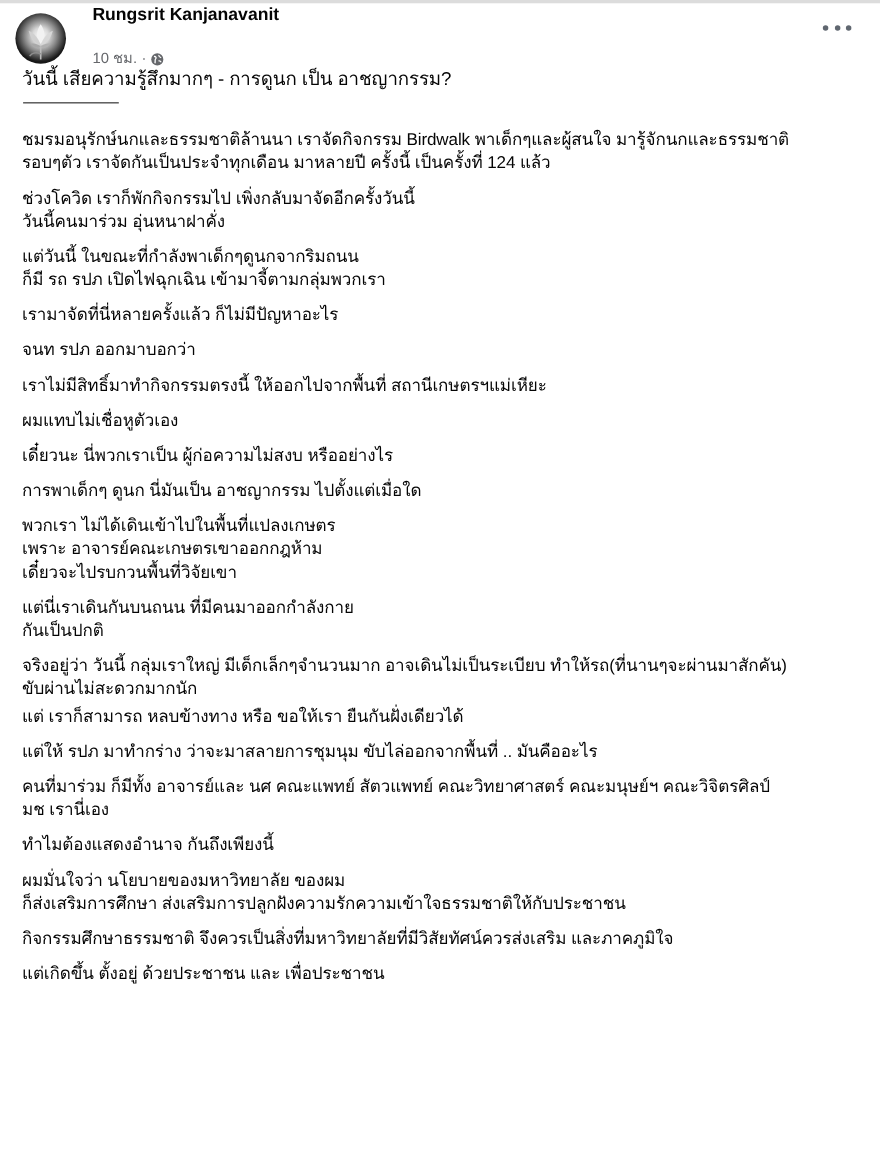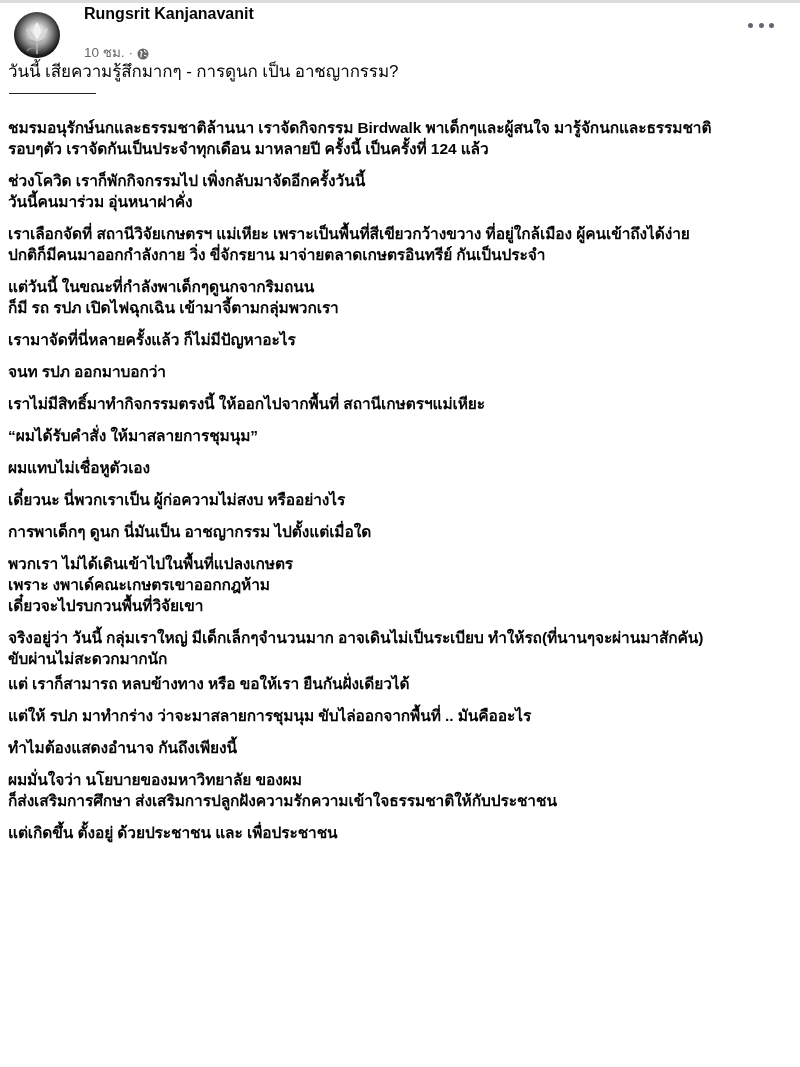--- a/index.html
+++ b/index.html
@@ -67,21 +67,21 @@
       display: flex;
       align-items: center;
       justify-content: space-between;
       cursor: pointer;
     }
     .more-button span {
       width: 5px; height: 5px; border-radius: 50%; background: #606770;
     }
     .post-body {
       position: absolute;
-      left: 8px; top: 61px;
+      left: 20px; top: 61px;
       width: 775px;
       font-size: 15.5px;
       line-height: 21px;
       color: #050505;
       letter-spacing: -0.1px;
     }
     .post-title {
       font-size: 17px;
       line-height: 22px;
       margin: 0;
@@ -90,21 +90,20 @@
     .separator {
       width: 87px;
       height: 0;
       border-top: 1.5px solid #222;
       margin-top: 10px;
       margin-left: 1px;
     }
     .para {
       margin: 0;
       white-space: pre-line;
-      font-weight: bold;
     }
   </style>
 </head>
 <body>
 
 <div class="top-border"></div>
 
 <div class="post-header">
   <div class="avatar">
     <svg width="46" height="46" viewBox="0 0 46 46">
@@ -141,35 +140,37 @@
 </div>
 
 <div class="post-body">
   <p class="post-title">วันนี้ เสียความรู้สึกมากๆ - การดูนก เป็น อาชญากรรม?</p>
   <div class="separator"></div>
 
   <p class="para" style="margin-top:23px">ชมรมอนุรักษ์นกและธรรมชาติล้านนา เราจัดกิจกรรม Birdwalk พาเด็กๆและผู้สนใจ มารู้จักนกและธรรมชาติ
 รอบๆตัว เราจัดกันเป็นประจำทุกเดือน มาหลายปี ครั้งนี้ เป็นครั้งที่ 124 แล้ว</p>
   <p class="para" style="margin-top:11px">ช่วงโควิด เราก็พักกิจกรรมไป เพิ่งกลับมาจัดอีกครั้งวันนี้
 วันนี้คนมาร่วม อุ่นหนาฝาคั่ง</p>
-  <p class="para" style="margin-top:11px">เราเลือกจัดที่ สถานีวิจัยเกษตรฯ แม่เหียะ เพราะเป็นพื้นที่สีเขียวกว้างขวาง ที่อยู่ใกล้เมือง ผู้คนเข้าถึงได้ง่าย
-ปกติก็มีคนมาออกกำลังกาย วิ่ง ขี่จักรยาน มาจ่ายตลาดเกษตรอินทรีย์ กันเป็นประจำ</p>
   <p class="para" style="margin-top:11px">แต่วันนี้ ในขณะที่กำลังพาเด็กๆดูนกจากริมถนน
 ก็มี รถ รปภ เปิดไฟฉุกเฉิน เข้ามาจี้ตามกลุ่มพวกเรา</p>
   <p class="para" style="margin-top:11px">เรามาจัดที่นี่หลายครั้งแล้ว ก็ไม่มีปัญหาอะไร</p>
   <p class="para" style="margin-top:11px">จนท รปภ ออกมาบอกว่า</p>
   <p class="para" style="margin-top:11px">เราไม่มีสิทธิ์มาทำกิจกรรมตรงนี้ ให้ออกไปจากพื้นที่ สถานีเกษตรฯแม่เหียะ</p>
-  <p class="para" style="margin-top:11px">“ผมได้รับคำสั่ง ให้มาสลายการชุมนุม”</p>
   <p class="para" style="margin-top:11px">ผมแทบไม่เชื่อหูตัวเอง</p>
   <p class="para" style="margin-top:11px">เดี๋ยวนะ นี่พวกเราเป็น ผู้ก่อความไม่สงบ หรืออย่างไร</p>
   <p class="para" style="margin-top:11px">การพาเด็กๆ ดูนก นี่มันเป็น อาชญากรรม ไปตั้งแต่เมื่อใด</p>
   <p class="para" style="margin-top:11px">พวกเรา ไม่ได้เดินเข้าไปในพื้นที่แปลงเกษตร
-เพราะ งพาเด์คณะเกษตรเขาออกกฎห้าม
+เพราะ อาจารย์คณะเกษตรเขาออกกฎห้าม
 เดี๋ยวจะไปรบกวนพื้นที่วิจัยเขา</p>
+  <p class="para" style="margin-top:11px">แต่นี่เราเดินกันบนถนน ที่มีคนมาออกกำลังกาย
+กันเป็นปกติ</p>
   <p class="para" style="margin-top:11px">จริงอยู่ว่า วันนี้ กลุ่มเราใหญ่ มีเด็กเล็กๆจำนวนมาก อาจเดินไม่เป็นระเบียบ ทำให้รถ(ที่นานๆจะผ่านมาสักคัน)
 ขับผ่านไม่สะดวกมากนัก</p>
   <p class="para" style="margin-top:4px">แต่ เราก็สามารถ หลบข้างทาง หรือ ขอให้เรา ยืนกันฝั่งเดียวได้</p>
   <p class="para" style="margin-top:11px">แต่ให้ รปภ มาทำกร่าง ว่าจะมาสลายการชุมนุม ขับไล่ออกจากพื้นที่ .. มันคืออะไร</p>
+  <p class="para" style="margin-top:11px">คนที่มาร่วม ก็มีทั้ง อาจารย์และ นศ คณะแพทย์ สัตวแพทย์ คณะวิทยาศาสตร์ คณะมนุษย์ฯ คณะวิจิตรศิลป์
+มช เรานี่เอง</p>
   <p class="para" style="margin-top:11px">ทำไมต้องแสดงอำนาจ กันถึงเพียงนี้</p>
   <p class="para" style="margin-top:11px">ผมมั่นใจว่า นโยบายของมหาวิทยาลัย ของผม
 ก็ส่งเสริมการศึกษา ส่งเสริมการปลูกฝังความรักความเข้าใจธรรมชาติให้กับประชาชน</p>
+  <p class="para" style="margin-top:11px">กิจกรรมศึกษาธรรมชาติ จึงควรเป็นสิ่งที่มหาวิทยาลัยที่มีวิสัยทัศน์ควรส่งเสริม และภาคภูมิใจ</p>
   <p class="para" style="margin-top:11px">แต่เกิดขึ้น ตั้งอยู่ ด้วยประชาชน และ เพื่อประชาชน</p>
 </div>
 
 </body></html>

